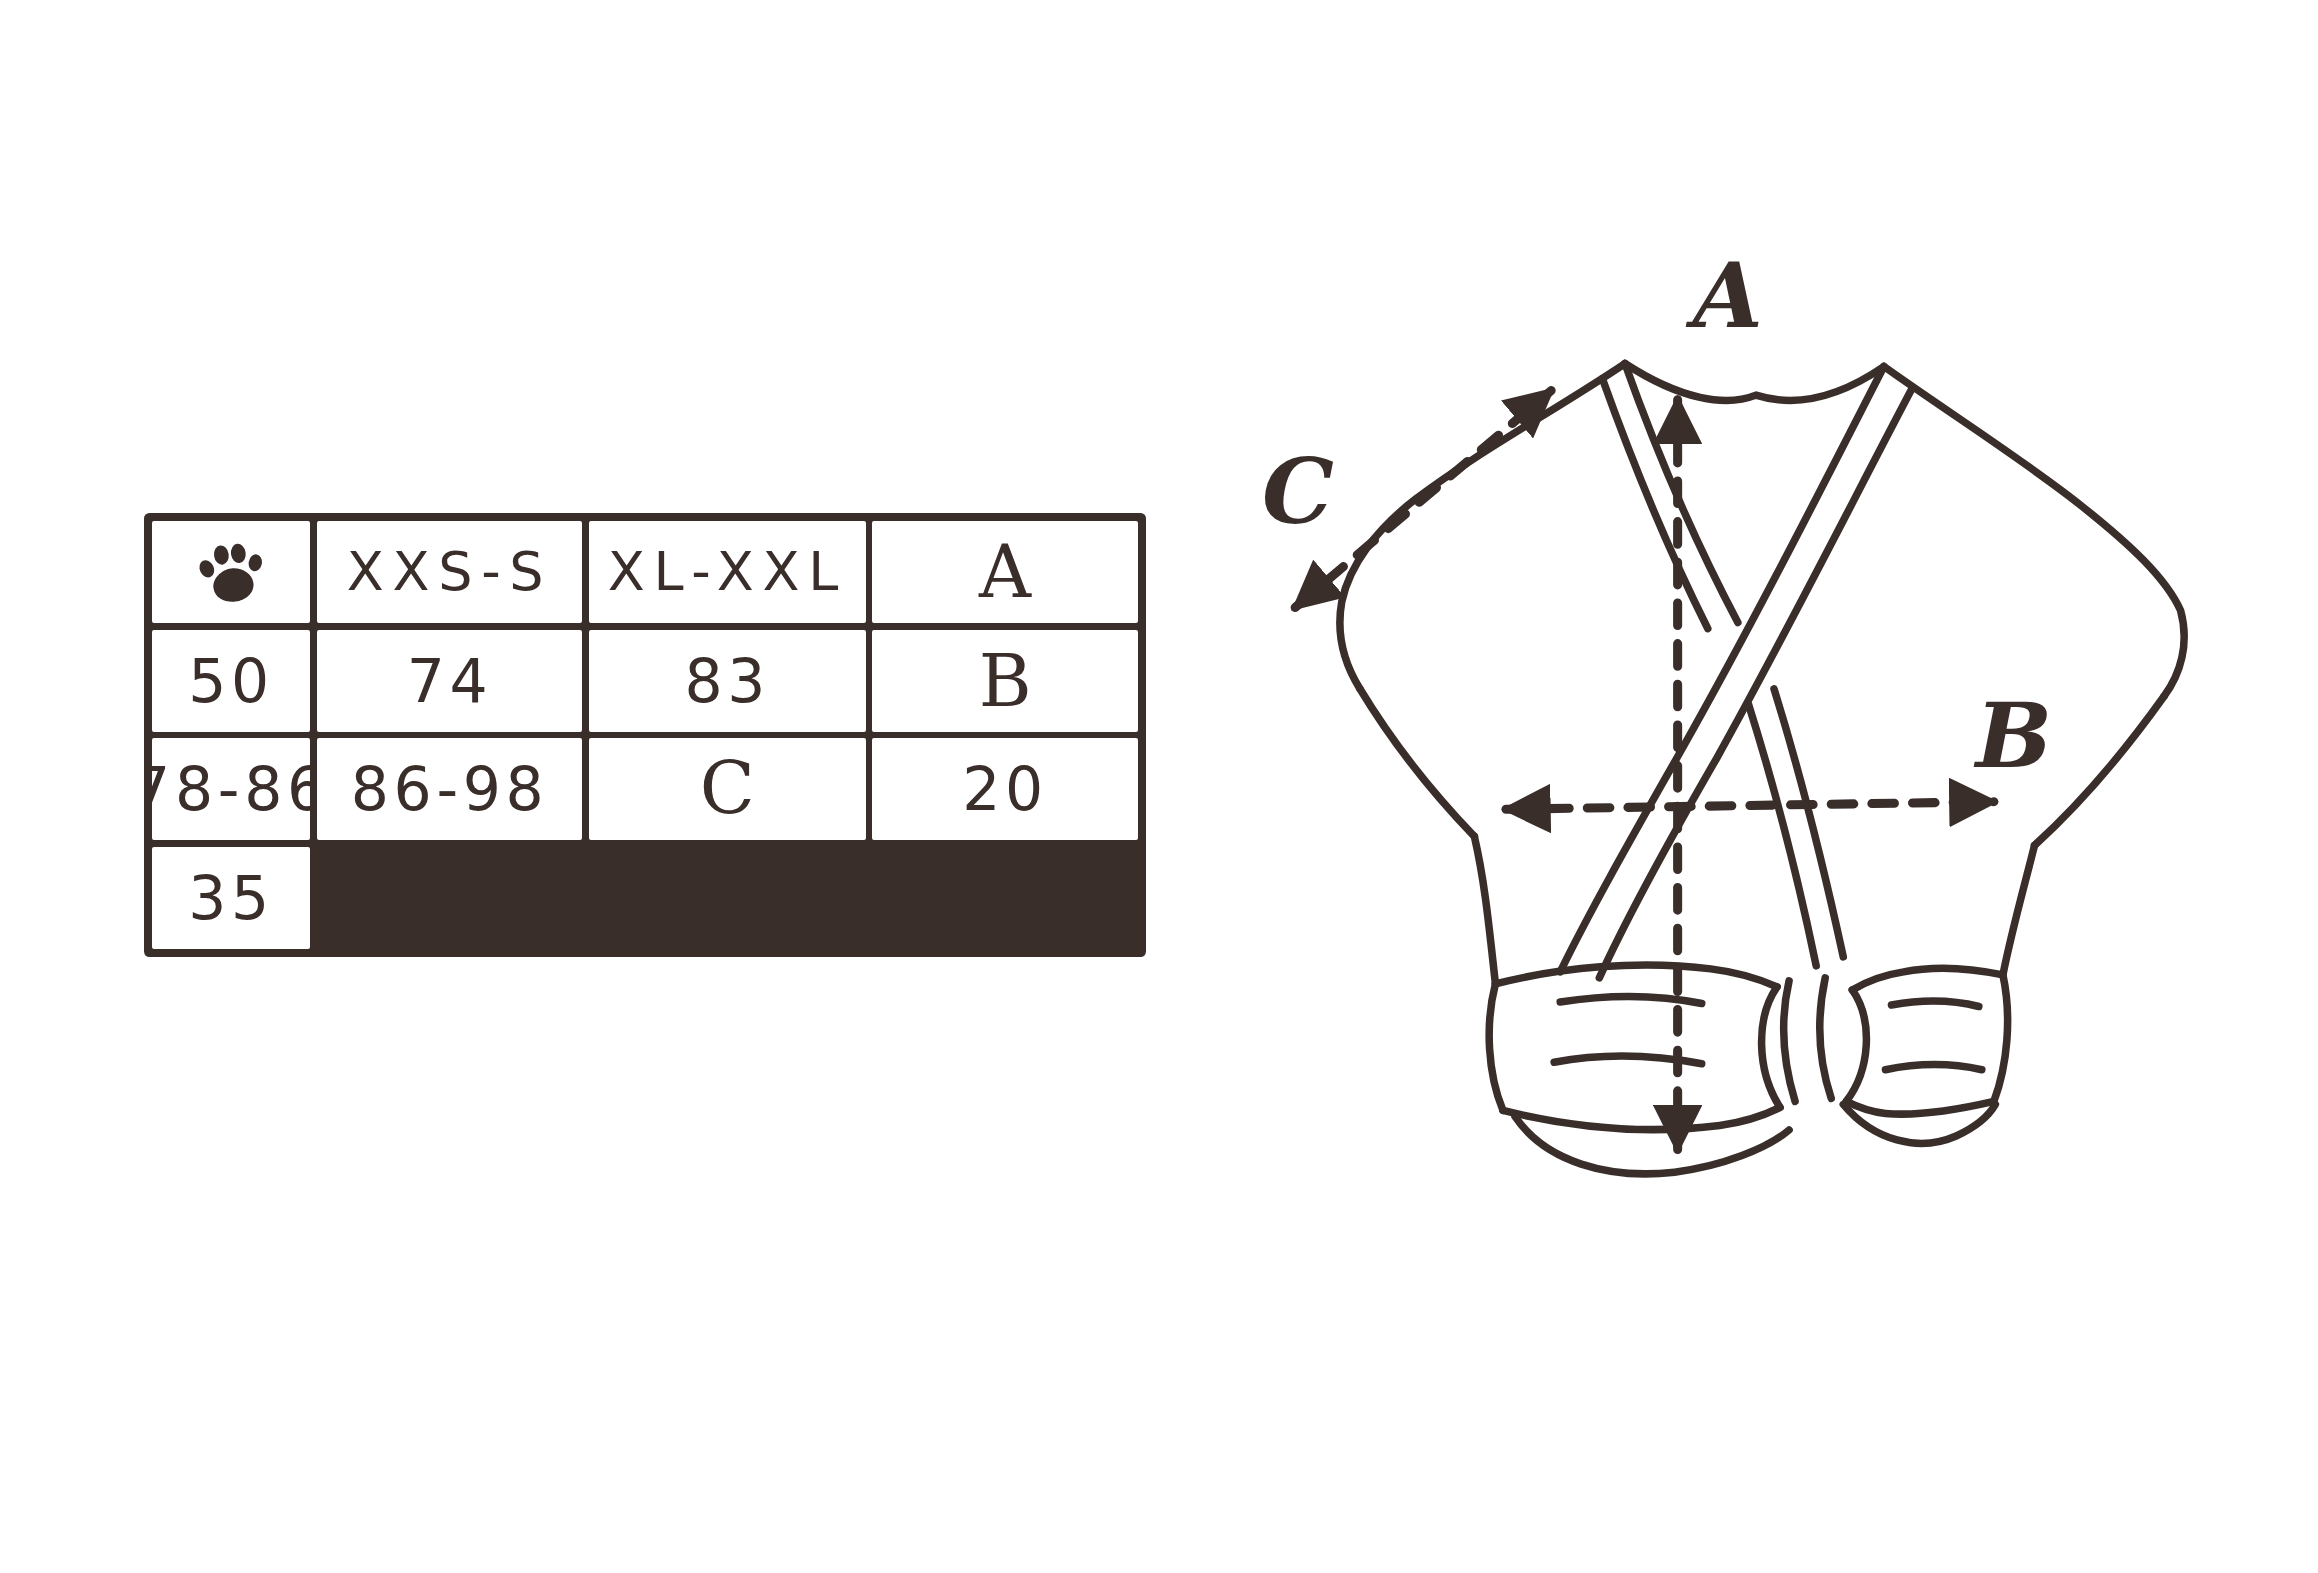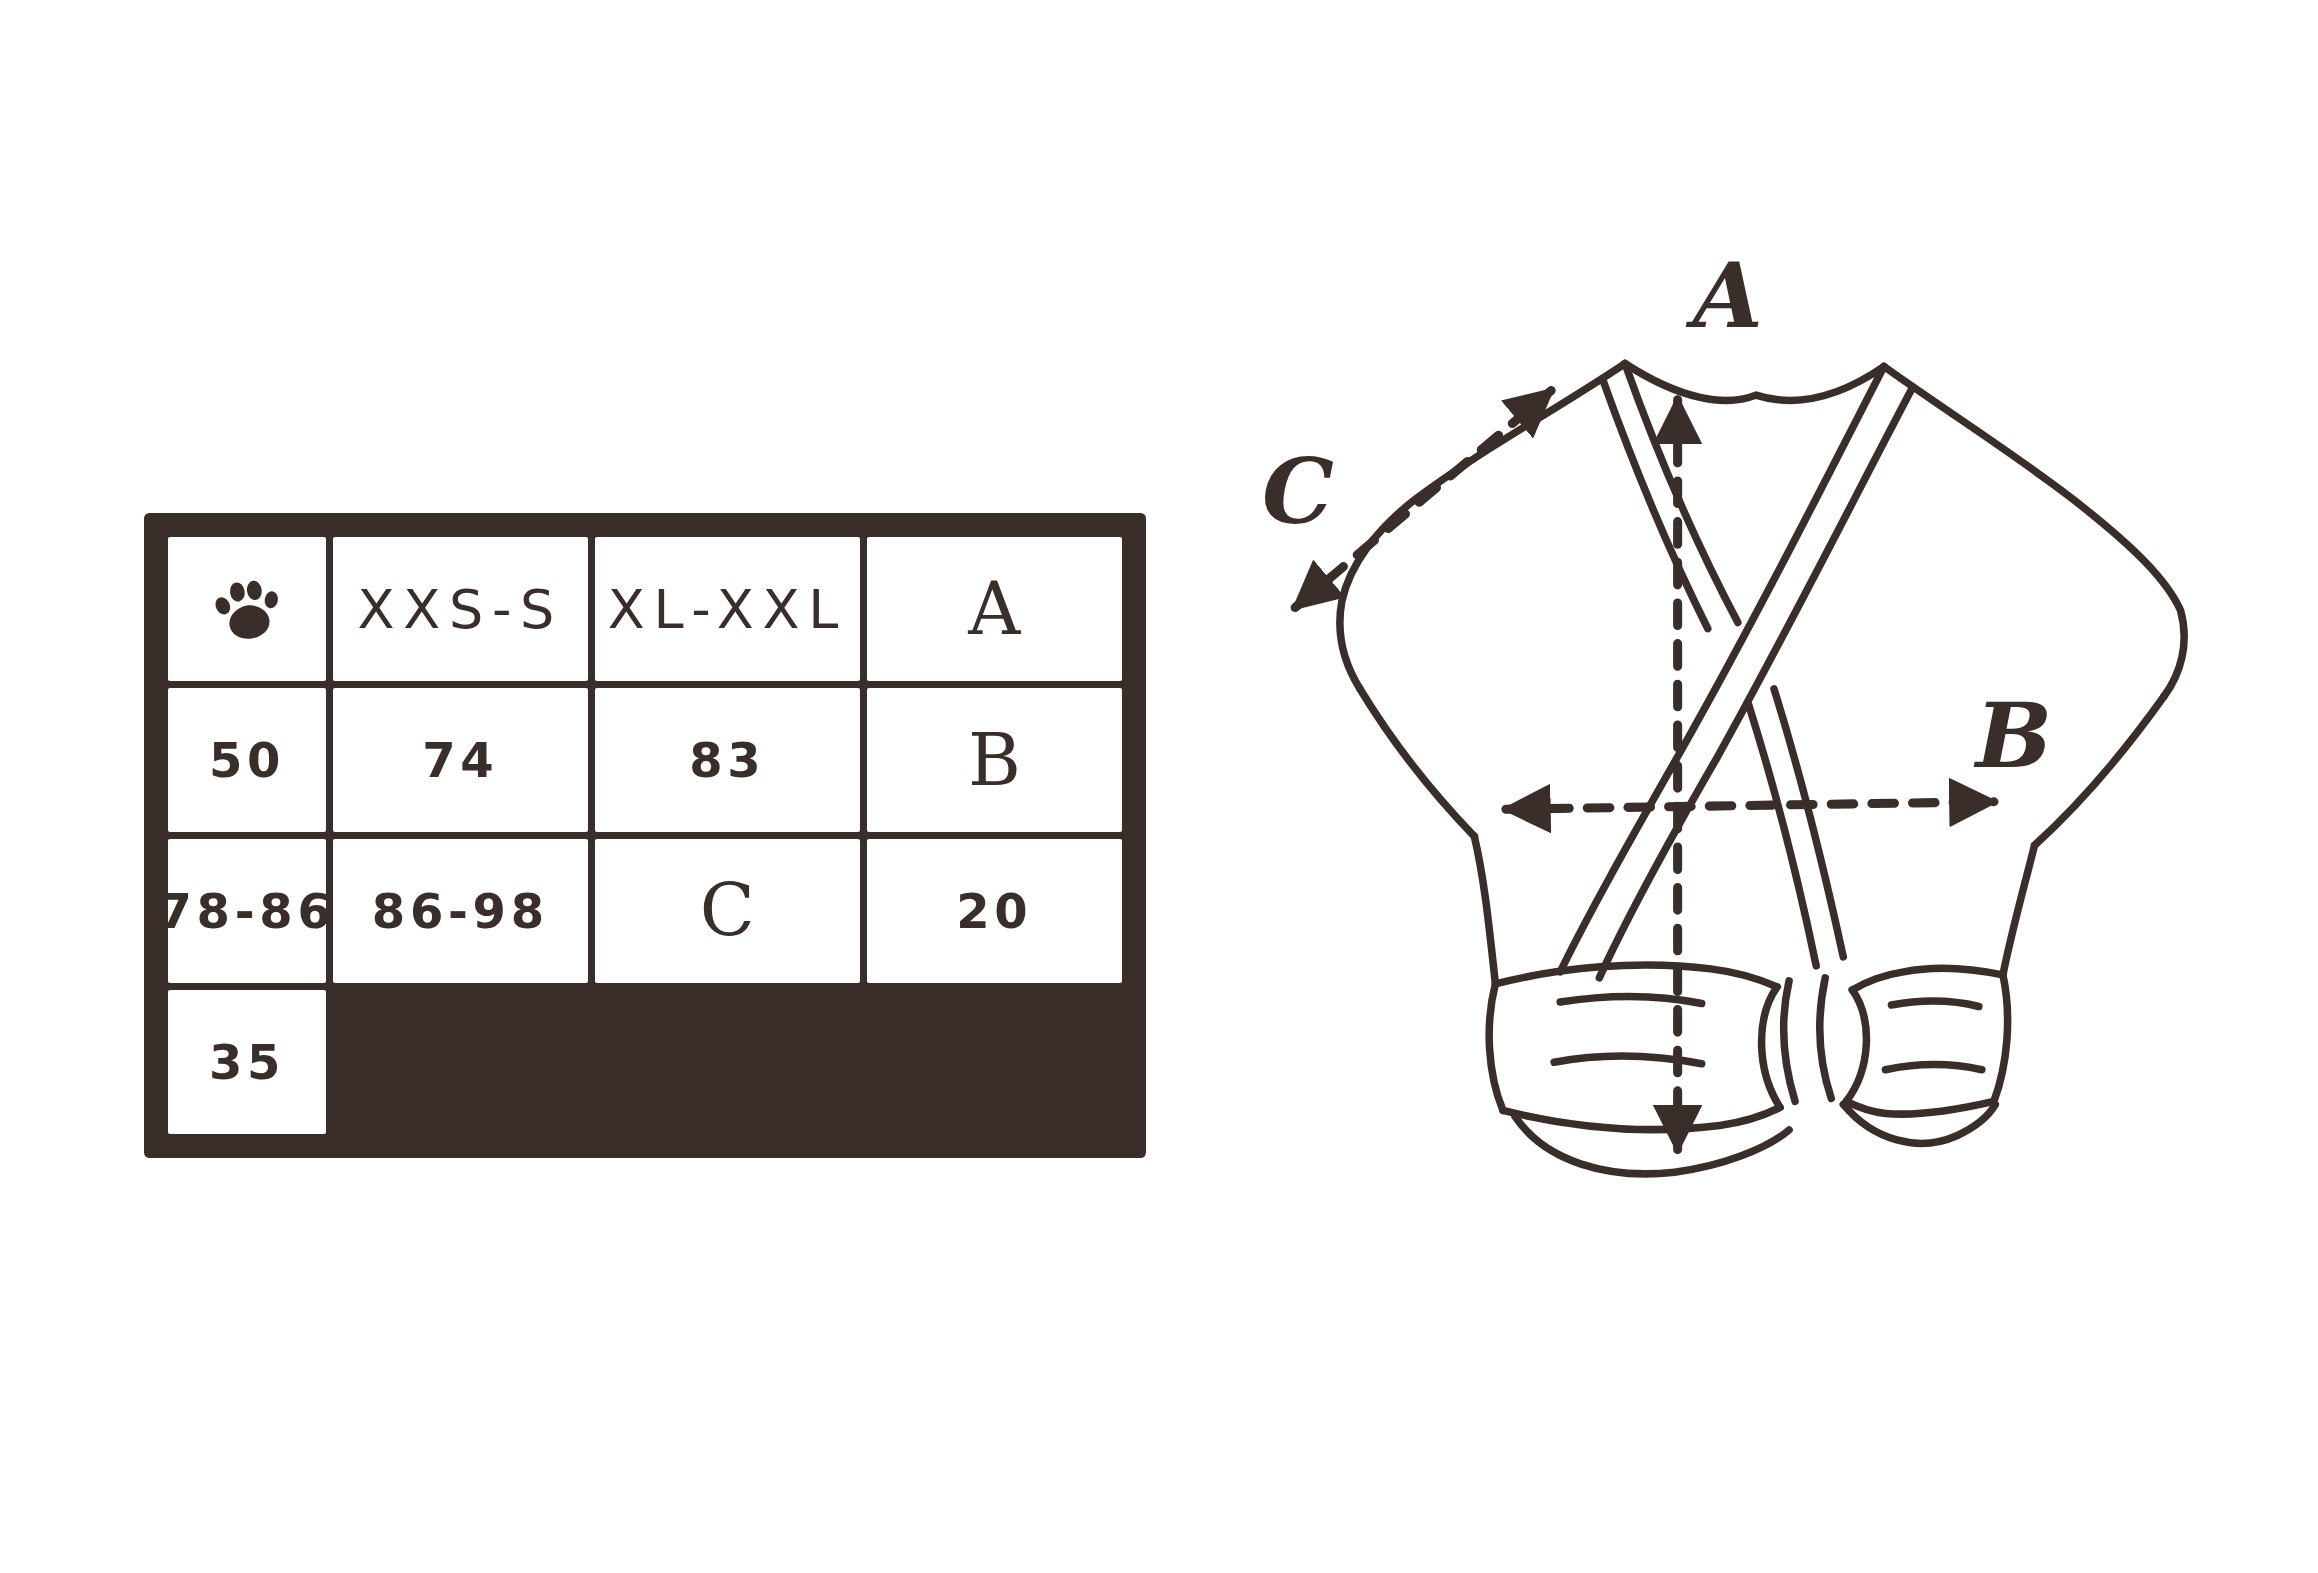--- a/index.html
+++ b/index.html
@@ -17,46 +17,46 @@
     font-family:"DejaVu Sans", sans-serif;
     color:var(--ink);
   }
 
   
   .size-table{
     position:absolute;
     left:144px;
     top:513px;
     width:1002px;
-    height:645px;
+    height:444px;
     background:var(--ink);
     display:grid;
     grid-template-columns:158px 1fr 1.04fr 1fr;
     grid-template-rows:repeat(4,1fr);
     gap:6.7px;
-    padding:24px;
+    padding:8px;
     border-radius:5.4px;
   }
   .cell{
     background:var(--background);
     display:flex;
     align-items:center;
     justify-content:center;
     border-radius:2px;
     overflow:hidden;
   }
   .header-cell{
     font-size:54px;
     font-weight:500;
     letter-spacing:8.7px;
     white-space:nowrap;
   }
   .value-cell{
-    font-size:48px;
-    font-weight:700;
+    font-size:60px;
+    font-weight:400;
     letter-spacing:4.7px;
     white-space:nowrap;
   }
   .rowlabel-cell{
     font-size:72px;
     font-weight:500;
     font-family:"DejaVu Serif", serif;
   }
   .corner-cell svg{
     width:79px;

